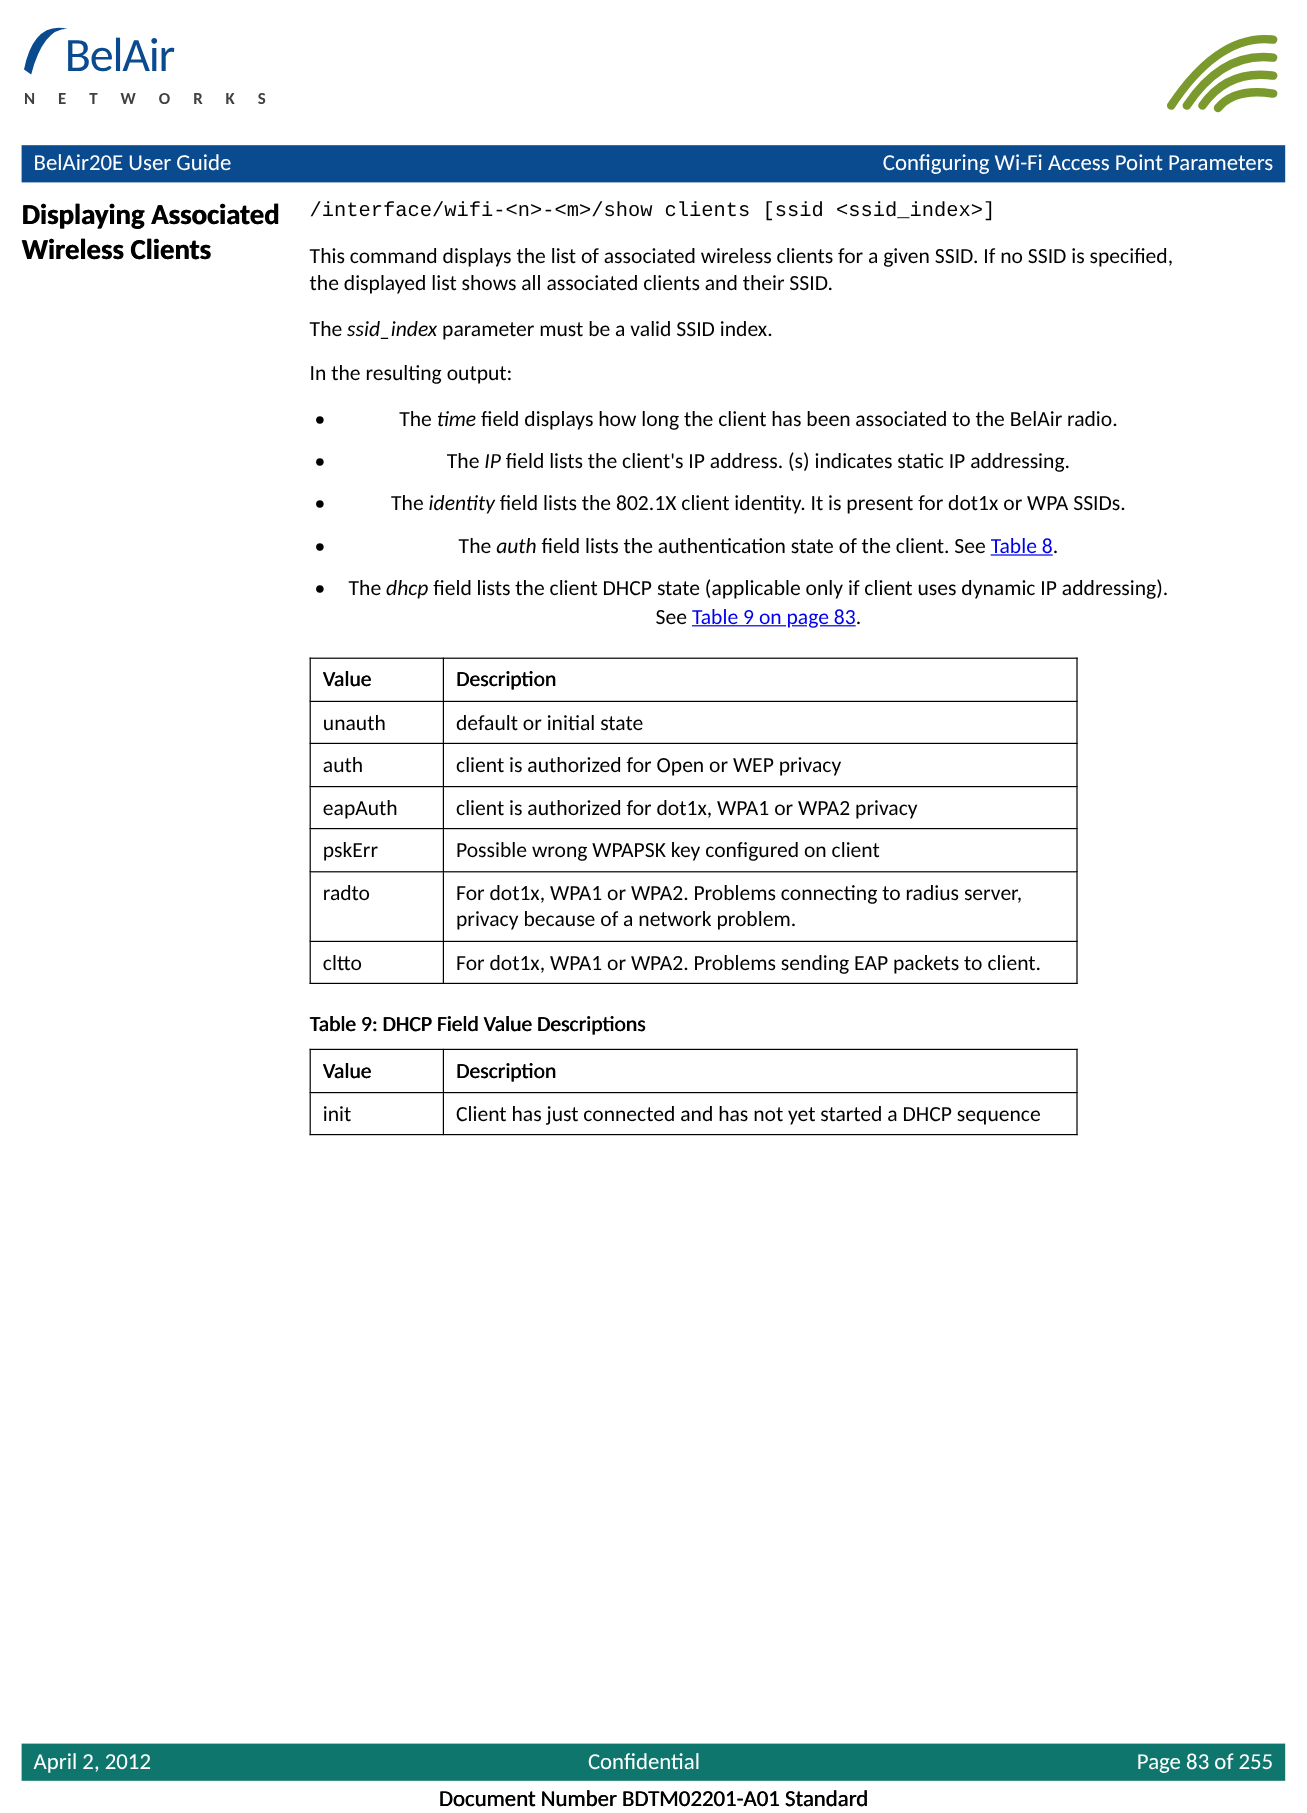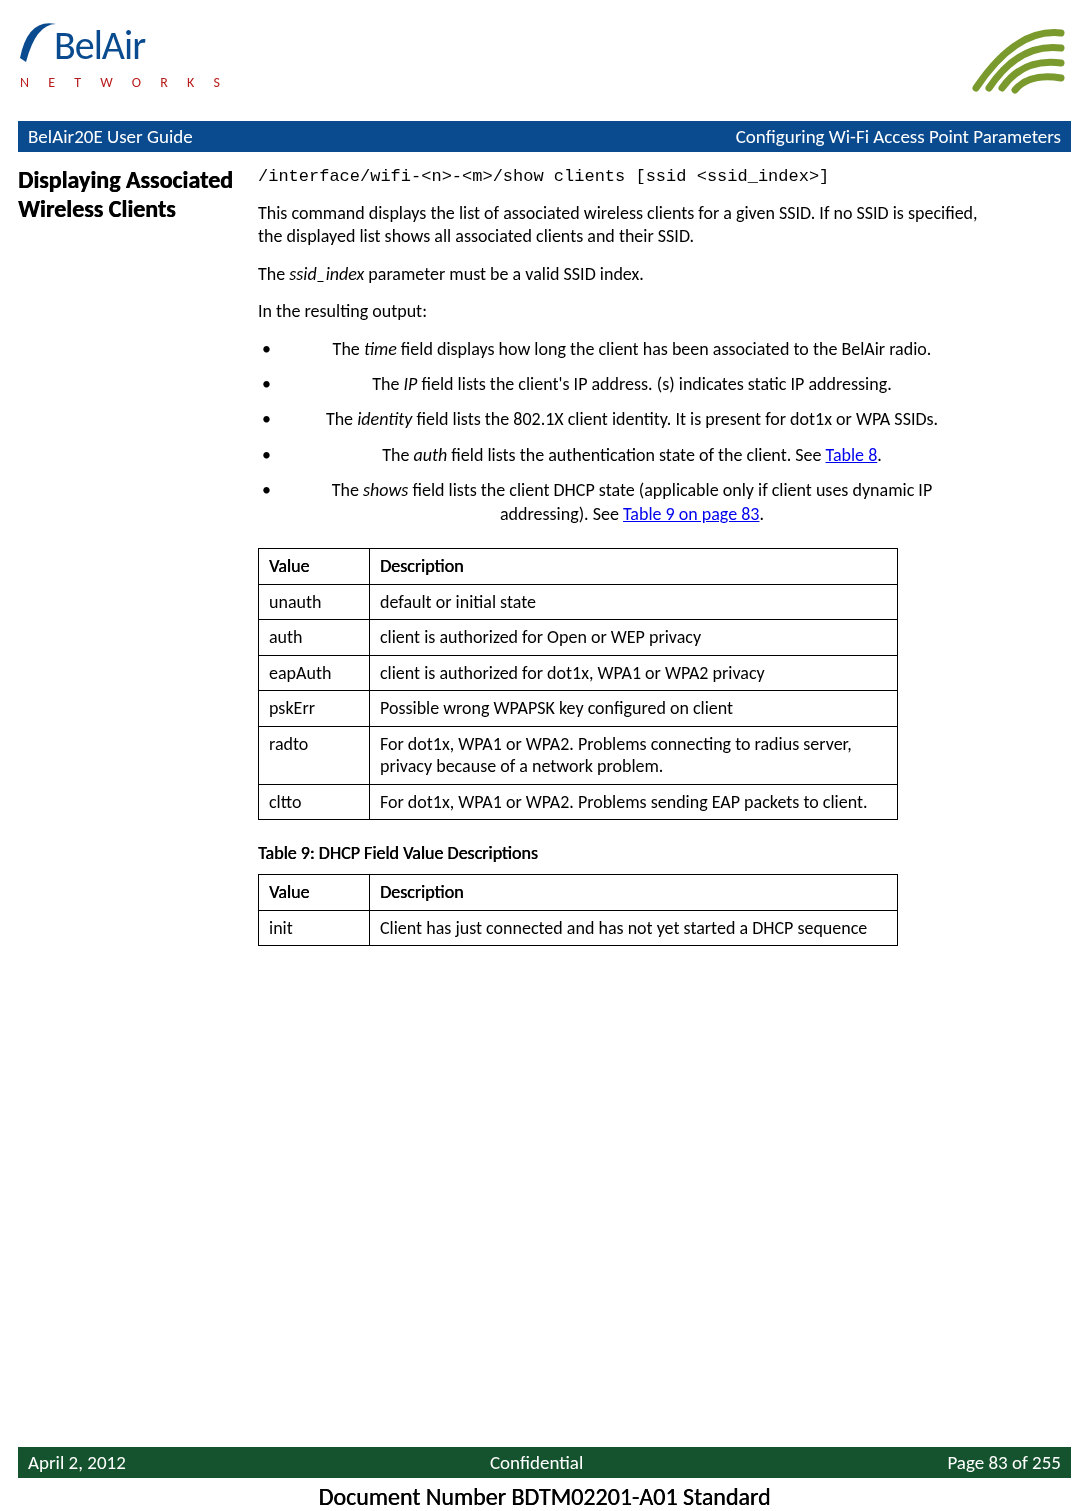--- a/index.html
+++ b/index.html
@@ -42,22 +42,22 @@
   .logo-belair .swoosh svg { width:100%; height:100%; }
   .logo-belair .text-main {
     font-size: 40px;
     font-weight: 500;
     color: #0a4b8f;
     letter-spacing: -1px;
   }
   .logo-networks {
     font-size: 14px;
     letter-spacing: 8px;
-    color: #b91c1c;
-    font-weight: 400;
+    color: #404040;
+    font-weight: 700;
     margin-top: 2px;
     margin-left: 2px;
   }
   .logo-right svg {
     width: 110px;
     height: 80px;
   }
   .bar {
     background: #0a4b8f;
     color: #fff;
@@ -131,30 +131,30 @@
     text-shadow: 0.4px 0 0 currentColor;
   }
   table.data .col-val { width: 90px; }
   .footer-wrap {
     position: absolute;
     left: 18px;
     right: 18px;
     bottom: 0;
   }
   .footer-bar {
-    background: #14532d;
+    background: #0f766e;
     color: #fff;
     display: flex;
     justify-content: space-between;
     padding: 4px 10px;
     font-size: 19px;
   }
   .docnum {
     text-align: center;
-    font-size: 24px;
+    font-size: 19px;
     padding: 4px 0 0 0;
     font-weight: 500;
     text-shadow: 0.4px 0 0 currentColor;
   }
 </style>
 </head>
 <body>
 
 <div class="page">
 
@@ -207,21 +207,21 @@
         <li>
           <span>The </span><span class="ital">IP</span><span> field lists the client's IP address. (s) indicates static IP addressing.</span>
         </li>
         <li>
           <span>The </span><span class="ital">identity</span><span> field lists the 802.1X client identity. It is present for dot1x or WPA SSIDs.</span>
         </li>
         <li>
           <span>The </span><span class="ital">auth</span><span> field lists the authentication state of the client. See </span><a class="link">Table 8</a><span>.</span>
         </li>
         <li>
-          <span>The </span><span class="ital">shows</span><span> field lists the client DHCP state (applicable only if client uses dynamic IP addressing). See </span><a class="link">Table 9 on page 83</a><span>.</span>
+          <span>The </span><span class="ital">dhcp</span><span> field lists the client DHCP state (applicable only if client uses dynamic IP addressing). See </span><a class="link">Table 9 on page 83</a><span>.</span>
         </li>
       </ul>
 
       <table class="data">
         <tbody>
             <tr>
           <th class="col-val">Value</th>
           <th>Description</th>
         </tr>
         <tr>

